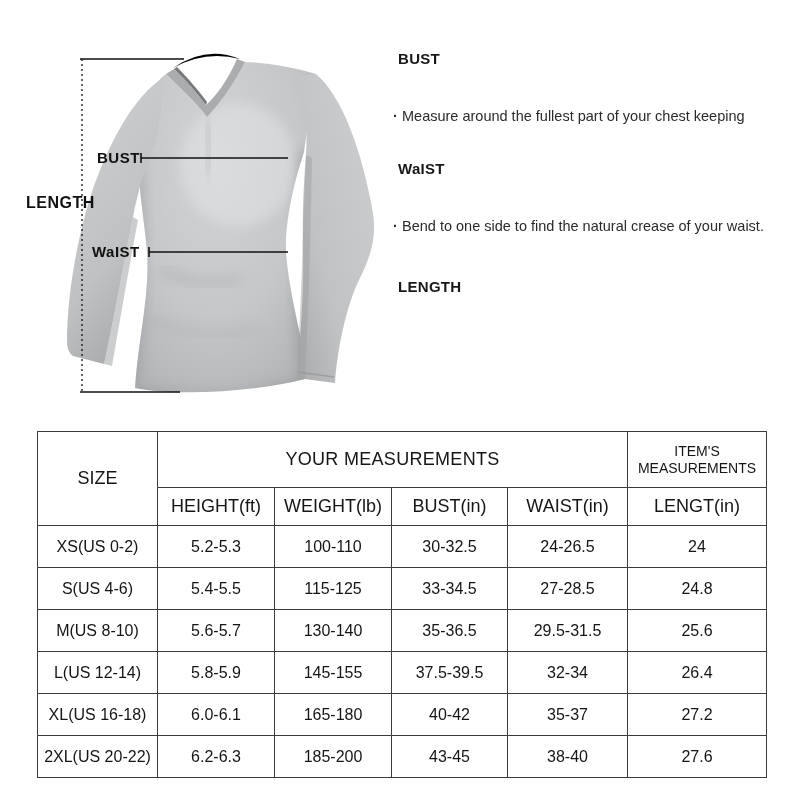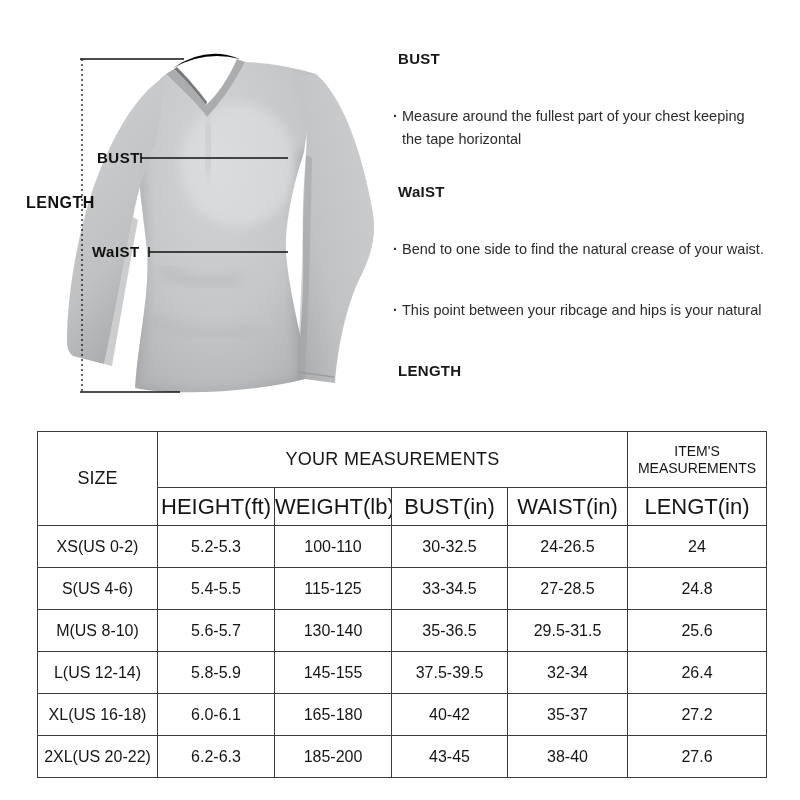--- a/index.html
+++ b/index.html
@@ -33,21 +33,21 @@
   .size-table th, .size-table td {
     border:1px solid #3c3c3c; text-align:center; vertical-align:middle;
     font-weight:normal; padding:0; overflow:hidden;
   }
   .size-table thead tr:nth-child(1) { height:56px; }
   .size-table thead tr:nth-child(2) { height:38px; }
   .size-table tbody tr { height:42px; }
   th.size-th  { font-size:18px; }
   th.group-th { font-size:18px; letter-spacing:0.3px; }
   th.items-th { font-size:14px; line-height:17px; }
-  th.sub      { font-size:22px; }
+  th.sub      { font-size:18px; }
   .size-table td { font-size:16px; }
 </style>
 </head>
 <body>
 
 <div class="canvas">
 
   <svg class="diagram-svg" width="800" height="430" viewBox="0 0 800 430">
     <defs>
       <radialGradient id="torsoG" cx="45%" cy="30%" r="85%">
@@ -125,26 +125,24 @@
   </svg>
 
   <div class="diagram-label lbl-length">LENGTH</div>
   <div class="diagram-label lbl-bust">BUST</div>
   <div class="diagram-label lbl-waist">WaIST</div>
 
   <div class="instructions" id="instructions">
       <div class="section">
         <div class="heading">BUST</div>
         <div class="line first"><span class="marker">·</span><span>Measure around the fullest part of your chest keeping</span></div>
-        <div class="line"><span>the tape horizontal</span></div>
       </div>
       <div class="section">
         <div class="heading">WaIST</div>
         <div class="line first"><span class="marker">·</span><span>Bend to one side to find the natural crease of your waist.</span></div>
-        <div class="line first"><span class="marker">·</span><span>This point between your ribcage and hips is your natural</span></div>
       </div>
       <div class="section">
         <div class="heading">LENGTH</div>
       </div>
     </div>
 
   <table class="size-table">
     <colgroup>
       <col style="width:120px">
         <col style="width:117px">

